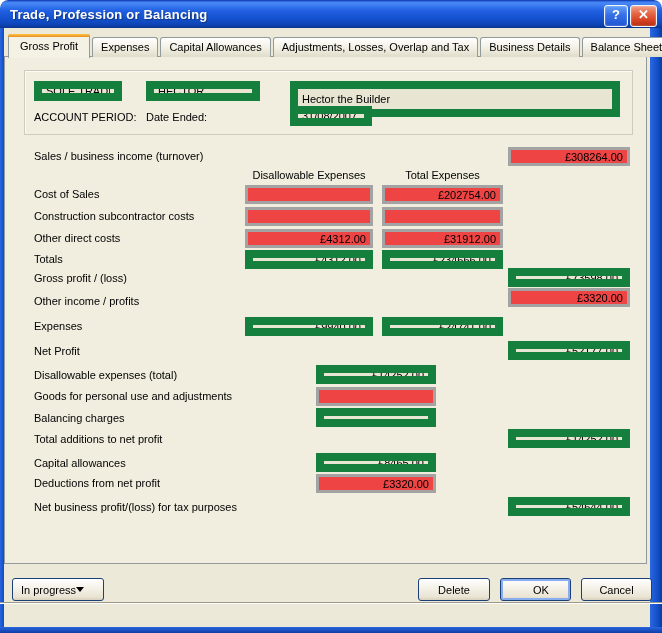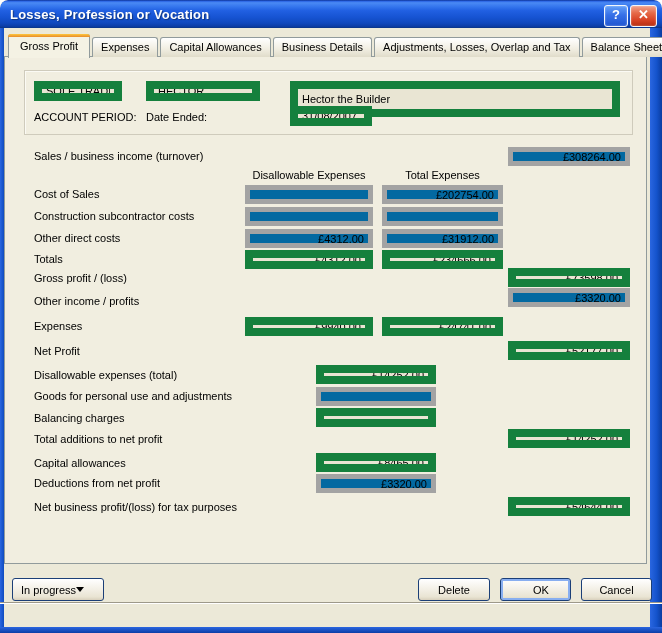--- a/index.html
+++ b/index.html
@@ -49,21 +49,21 @@
     position:absolute; left:4px; top:56px; width:643px; height:508px;
     background:#f1eee0; border:1px solid #919b9c; box-sizing:border-box; z-index:2;
   }
   
   .groupbox { position:absolute; left:24px; top:70px; width:609px; height:65px;
     border:1px solid #cfcbbc; box-shadow:1px 1px 0 #fbfaf4 inset; box-sizing:border-box; z-index:3; }
   
   .fld {
     position:absolute; height:19px; box-sizing:border-box; z-index:3;
     font-family:"Liberation Sans", sans-serif; font-size:11px;
-    border:5px solid #a3a3a3; background:#0369a1; padding:0 4px; text-align:right; outline:none;
+    border:3px solid #a3a3a3; background:#ef4444; padding:0 4px; text-align:right; outline:none;
   }
   .fld.ro { background:#e9e5d3; border:8px solid #15803d; }
   .fld.lft { text-align:left; }
   .colA { left:245px; width:128px; }
   .colB { left:382px; width:121px;padding-left:35px; }
   .colM { left:316px; width:120px; }
   .colR { left:508px; width:122px; }
   .lbl { position:absolute; left:34px; z-index:3; white-space:nowrap; }
   .colhead { position:absolute; z-index:3; text-align:center; font-size:11px; }
   
@@ -79,35 +79,35 @@
   .arrow-down { width:0; height:0; border-left:4px solid transparent; border-right:4px solid transparent; border-top:5px solid #000; }
   .sep { position:absolute; left:0px; top:602px; width:662px; height:2px; z-index:3;
     border-top:1px solid #9d998a; border-bottom:1px solid #ffffff; box-sizing:border-box; }
 </style>
 </head>
 <body>
 
 <div class="window">
 
   <div class="titlebar">
-    <span class="title">Losses, Profession or Vocation</span>
+    <span class="title">Trade, Profession or Balancing</span>
     <div class="tb-btn tb-help">?</div>
     <div class="tb-btn tb-close">✕</div>
   </div>
 
   <div class="b-left"></div>
   <div class="b-right"></div>
   <div class="b-bottom"></div>
 
   <div class="tabs">
     <div class="tab active">Gross Profit</div>
     <div class="tab">Expenses</div>
     <div class="tab">Capital Allowances</div>
+    <div class="tab">Adjustments, Losses, Overlap and Tax</div>
     <div class="tab">Business Details</div>
-    <div class="tab">Adjustments, Losses, Overlap and Tax</div>
     <div class="tab">Balance Sheet</div>
   </div>
   <div class="tabpage"></div>
 
   <div class="groupbox"></div>
   <input class="fld ro lft" style="left: 34px; top: 81px; width: 88px; height: 20px;" readonly="" value="SOLE TRADE">
   <input class="fld ro lft" style="left: 146px; top: 81px; width: 114px; height: 20px;" readonly="" value="HECTOR">
   <input class="fld ro lft" style="left: 290px; top: 81px; width: 330px; height: 36px;" readonly="" value="Hector the Builder">
   <div class="lbl" style="left:34px; top:111px;">ACCOUNT PERIOD:</div>
   <div class="lbl" style="left:146px; top:111px;">Date Ended:</div>

